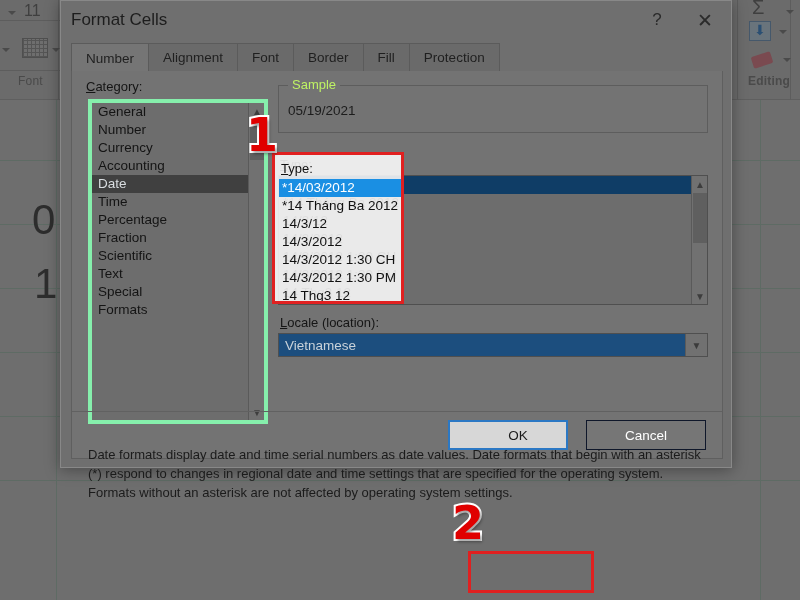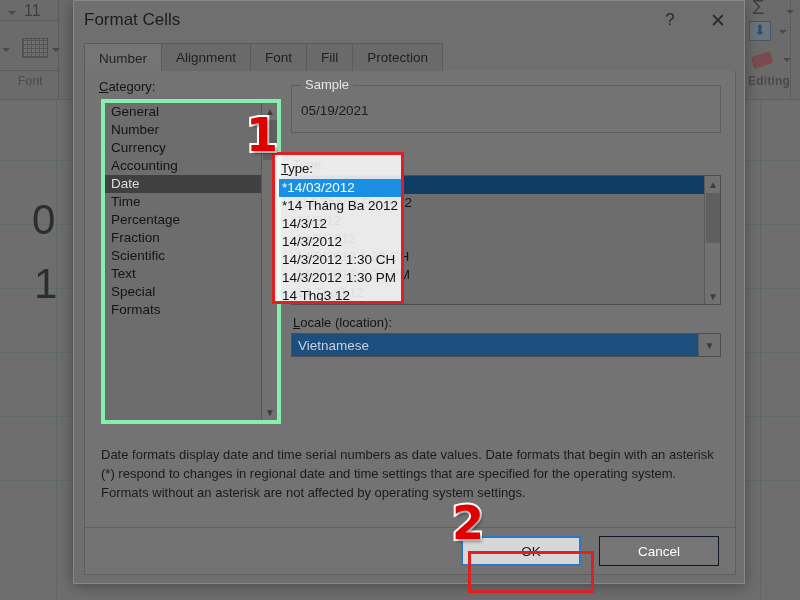--- a/index.html
+++ b/index.html
@@ -56,25 +56,24 @@
   .cellnum {
     position:absolute; font-size:42px; color:#2d2d2d; font-family:"Liberation Sans",sans-serif;
   }
   .formulabar-row { position:absolute; left:0; top:104px; width:800px; height:32px; border-top:1px solid #606060; border-bottom:1px solid #606060;}
   .fb-x, .fb-check { position:absolute; font-size:20px; color:#4f4f4f; }
 
   
   #dialog {
     position: absolute;
     left: 60px; top: 0px;
-    width: 672px; height: 584px;
+    width: 672px; height: 468px;
     background: #6f6f6f;
     border: 1px solid #888;
     box-shadow: 0 2px 14px rgba(0,0,0,.35);
-    margin-left: 13px;
   }
   #titlebar {
     position: relative; height: 40px;
     background: #6f6f6f;
   }
   #dlg-title {
     position: absolute; left: 10px; top: 9px;
     font-size: 17px; color: #1d1d1d;
   }
   .tb-btn {
@@ -141,21 +140,21 @@
   .sb-arrow.up { top:0; } .sb-arrow.down { bottom:0; }
   .sb-thumb { position:absolute; left:1px; width:14px; background:#5f5f5f; }
 
   
   #sample-group {
     position:absolute; left: 206px; top: 14px; right: 14px; height: 48px;
     border: 1px solid #5d5d5d;
   }
   #sample-legend {
     position:absolute; left: 216px; top: 6px;
-    background:#737373; padding: 0 4px; font-size:13px; color:#e5e5e5;
+    background:#737373; padding: 0 4px; font-size:13px; color:#bef264;
   }
   #sample-value {
     position:absolute; left: 216px; top: 32px; font-size: 13.5px; color:#1c1c1c;
   }
 
   
   #type-label { left: 208px; top: 86px; }
   #type-box {
     position:absolute; left: 206px; top: 104px; right: 14px; height: 130px;
     background: #6d6d6d; border:1px solid #4f4f4f;
@@ -289,20 +288,21 @@
   <div id="titlebar">
     <div id="dlg-title">Format Cells</div>
     <div class="tb-btn" id="help-btn">?</div>
     <div class="tb-btn" id="close-btn">✕</div>
   </div>
 
   <div id="tabstrip">
     <div class="tab active">Number</div>
     <div class="tab">Alignment</div>
     <div class="tab">Font</div>
+    <div class="tab">Border</div>
     <div class="tab">Fill</div>
     <div class="tab">Protection</div>
   </div>
 
   <div id="dlg-body">
 
     <div class="lbl" style="left:14px;top:8px;"><u>C</u>ategory:</div>
     <div id="category-box">
       <div id="category-list">
         <div class="cat-item">General</div>

